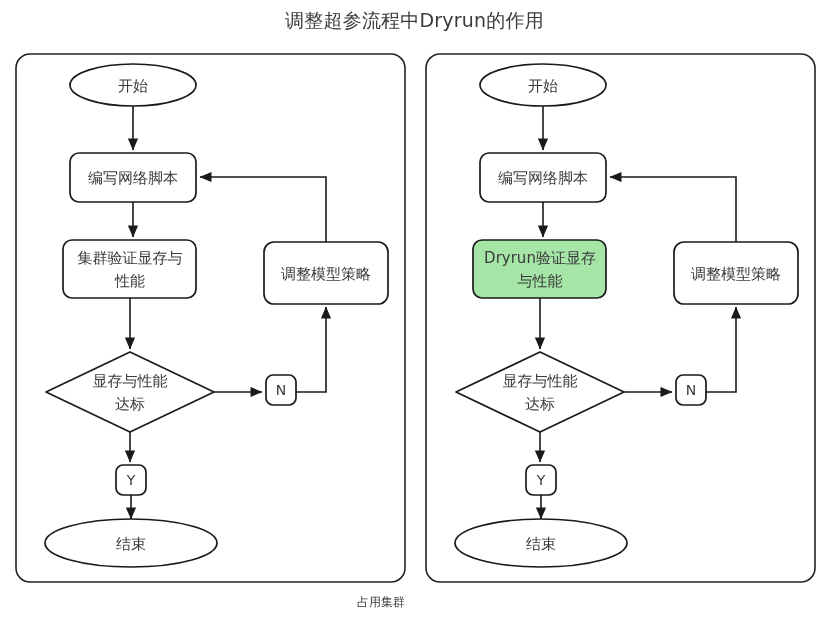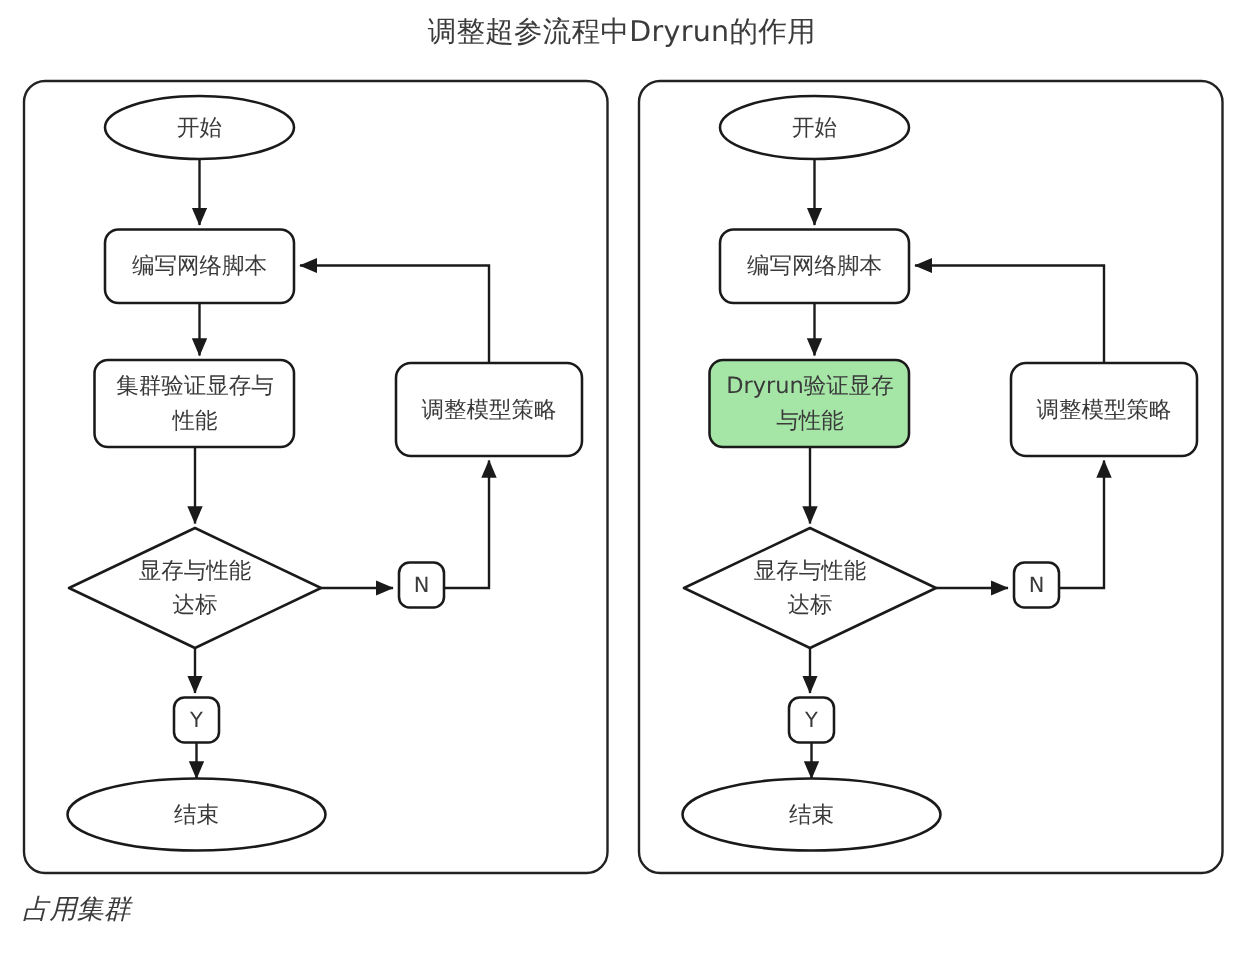--- a/index.html
+++ b/index.html
@@ -27,24 +27,23 @@
     width: 829px;
     text-align: center;
     font-size: 19px;
     color: #3b3b3b;
     letter-spacing: 0.2px;
   }
   .caption {
     position: absolute;
     top: 594px;
     width: 390px;
-    text-align: left;
-    font-size: 18px;
+    text-align: right;
+    font-size: 12px;
     color: #3b3b3b;
-    font-style: italic;
   }
   #caption-left { left: 15px; }
   #caption-right { left: 425px; }
 
   svg.flow {
     position: absolute;
     left: 0;
     top: 0;
   }
   .node-text {

